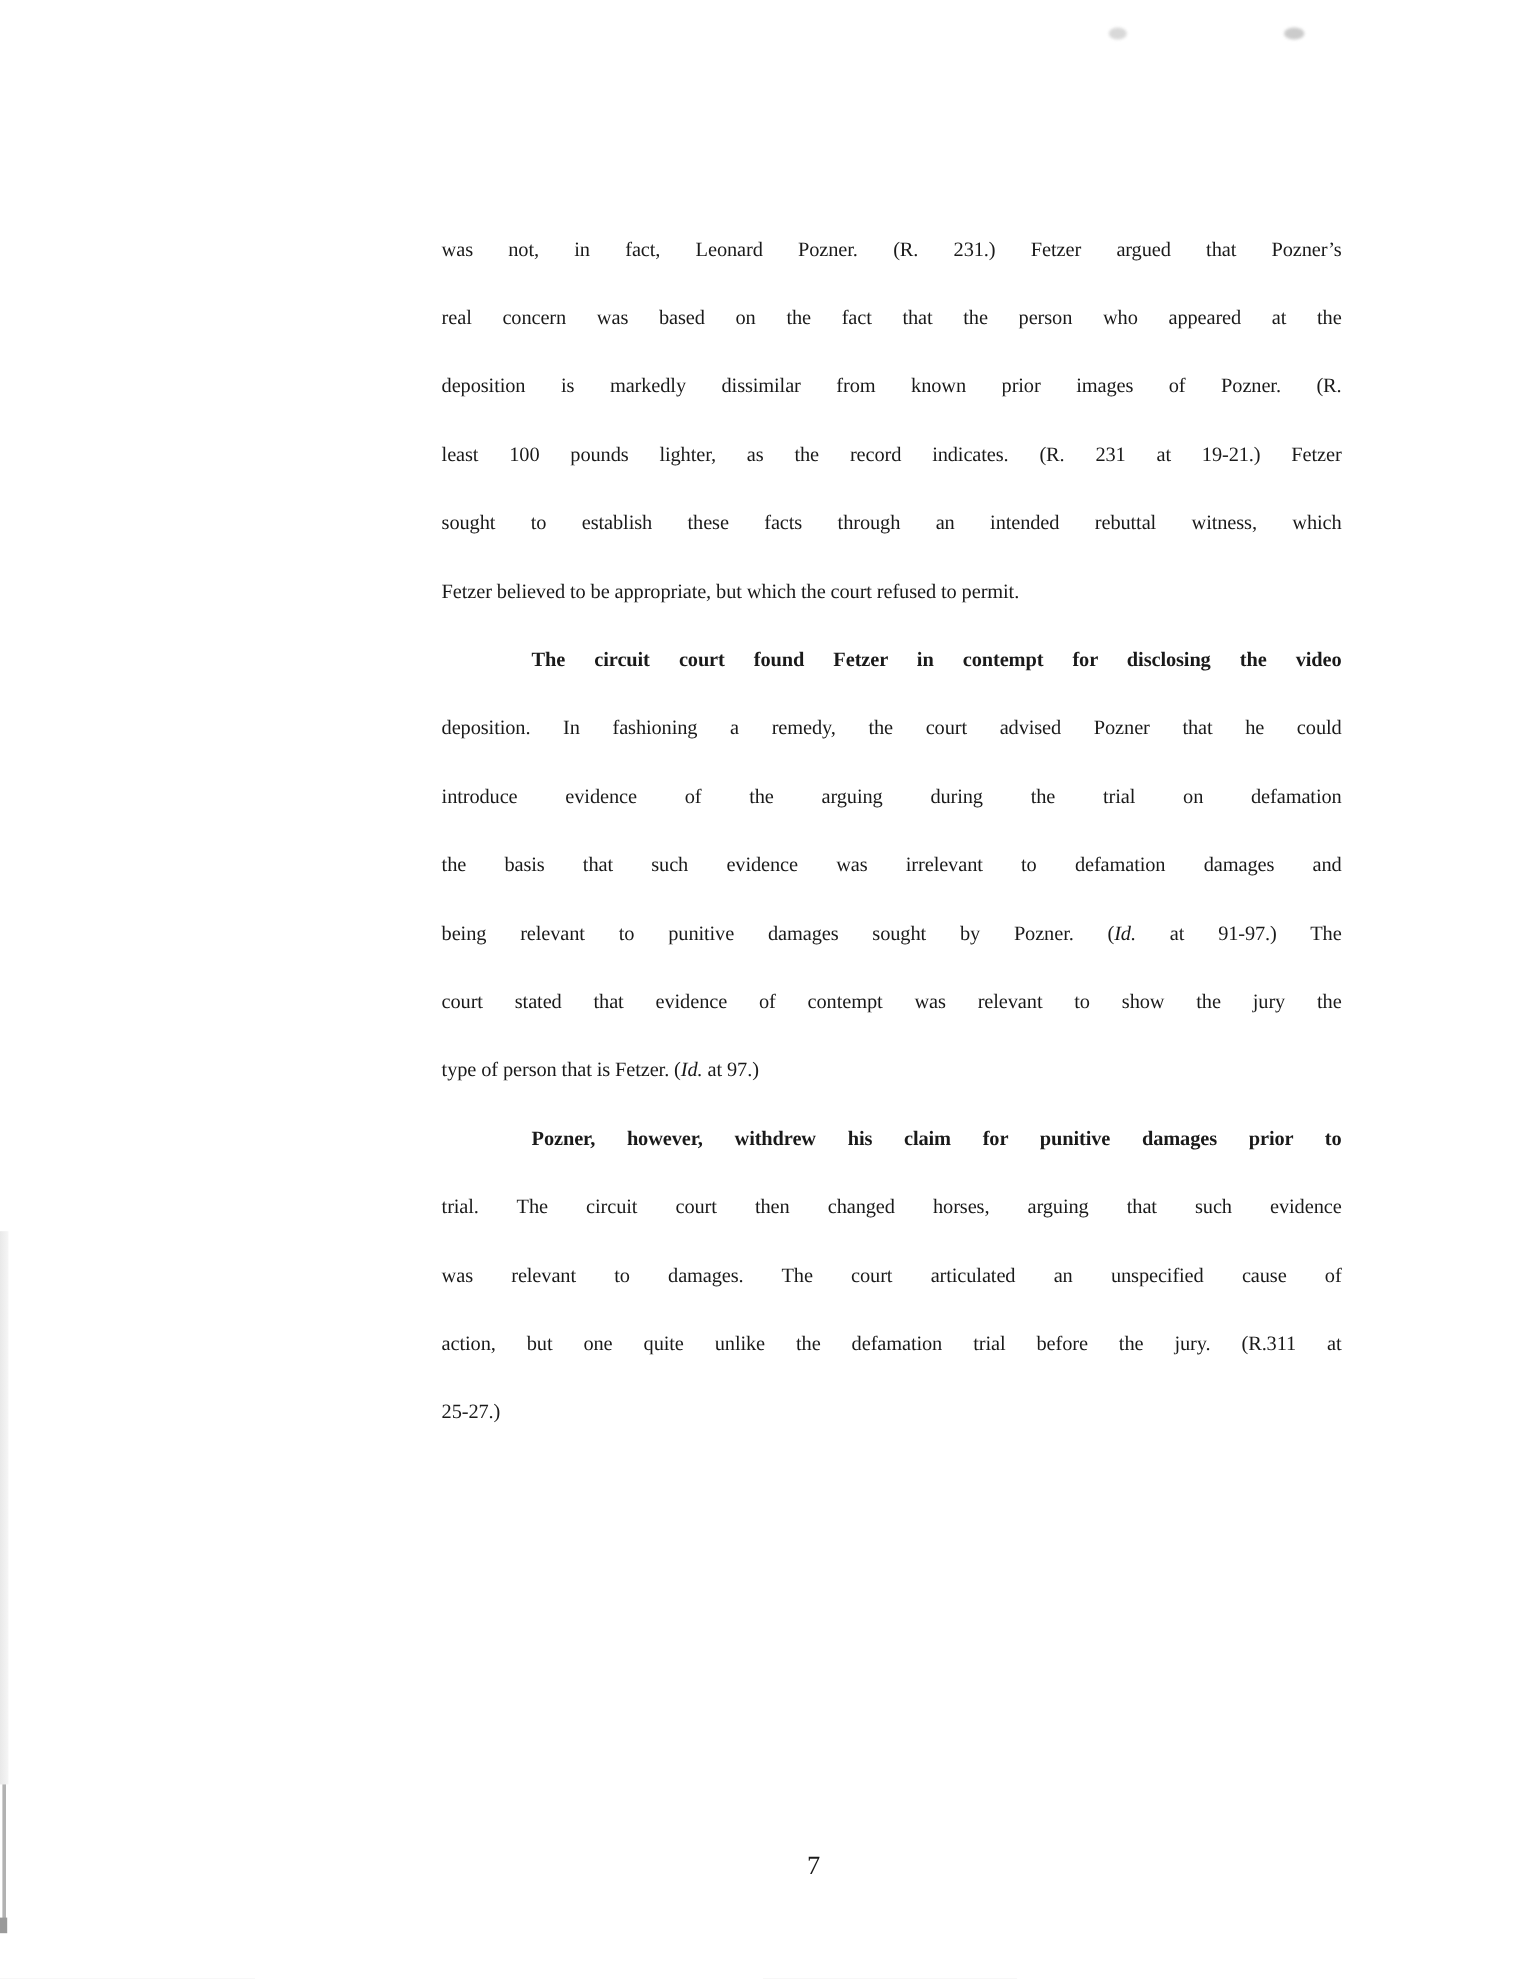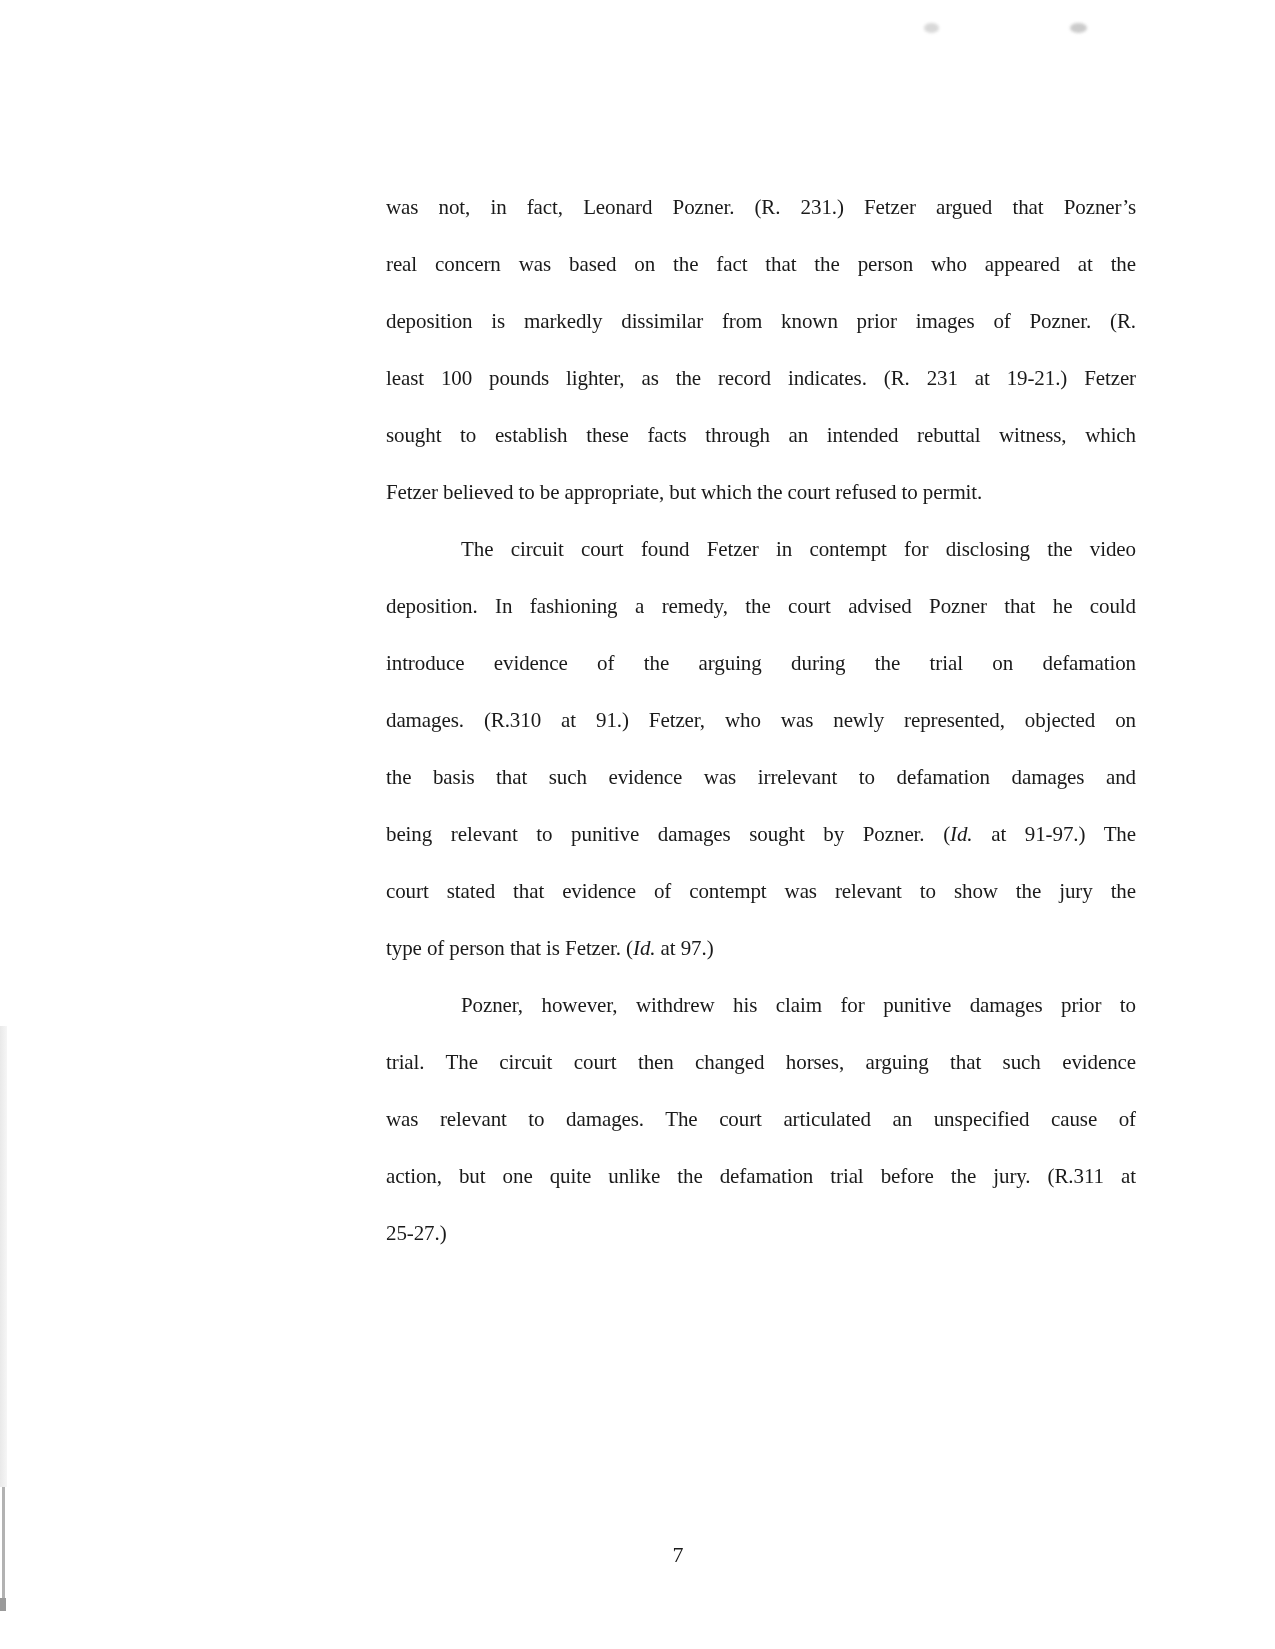--- a/index.html
+++ b/index.html
@@ -12,37 +12,38 @@
     position: relative;
     width: 1275px;
     height: 1649px;
     background: #ffffff;
     overflow: hidden;
     font-family: "Liberation Serif", serif;
     color: #1a1a1a;
   }
   .doc {
     position: absolute;
-    left: 386px;
+    left: 368px;
     top: 179px;
     width: 750px;
-    font-size: 21px;
+    font-size: 17px;
     line-height: 57px;
     letter-spacing: -0.1px;
   }
   .line {
     text-align: justify;
     text-align-last: justify;
     white-space: normal;
   }
   .line.last {
     text-align-last: left;
   }
   .line.indent {
     text-indent: 75px;
+    font-weight: bold;
   }
   .it {
     font-style: italic;
   }
   .page-number {
     position: absolute;
     left: 665px;
     top: 1540px;
     width: 26px;
     text-align: center;
@@ -94,21 +95,20 @@
   <div class="doc">
       <div class="line"><span>was not, in fact, Leonard Pozner. (R. 231.) Fetzer argued that Pozner’s</span></div>
       <div class="line"><span>real concern was based on the fact that the person who appeared at the</span></div>
       <div class="line"><span>deposition is markedly dissimilar from known prior images of Pozner. (R.</span></div>
       <div class="line"><span>least 100 pounds lighter, as the record indicates. (R. 231 at 19-21.) Fetzer</span></div>
       <div class="line"><span>sought to establish these facts through an intended rebuttal witness, which</span></div>
       <div class="line last"><span>Fetzer believed to be appropriate, but which the court refused to permit.</span></div>
       <div class="line indent"><span>The circuit court found Fetzer in contempt for disclosing the video</span></div>
       <div class="line"><span>deposition. In fashioning a remedy, the court advised Pozner that he could</span></div>
       <div class="line"><span>introduce evidence of the arguing during the trial on defamation</span></div>
-      <div class="line"><span>damages. (R.310 at 91.) Fetzer, who was newly represented, objected on</span></div>
       <div class="line"><span>the basis that such evidence was irrelevant to defamation damages and</span></div>
       <div class="line"><span>being relevant to punitive damages sought by Pozner. (</span><span class="it">Id.</span><span> at 91-97.) The</span></div>
       <div class="line"><span>court stated that evidence of contempt was relevant to show the jury the</span></div>
       <div class="line last"><span>type of person that is Fetzer. (</span><span class="it">Id.</span><span> at 97.)</span></div>
       <div class="line indent"><span>Pozner, however, withdrew his claim for punitive damages prior to</span></div>
       <div class="line"><span>trial. The circuit court then changed horses, arguing that such evidence</span></div>
       <div class="line"><span>was relevant to damages. The court articulated an unspecified cause of</span></div>
       <div class="line"><span>action, but one quite unlike the defamation trial before the jury. (R.311 at</span></div>
       <div class="line last"><span>25-27.)</span></div>
     </div>

